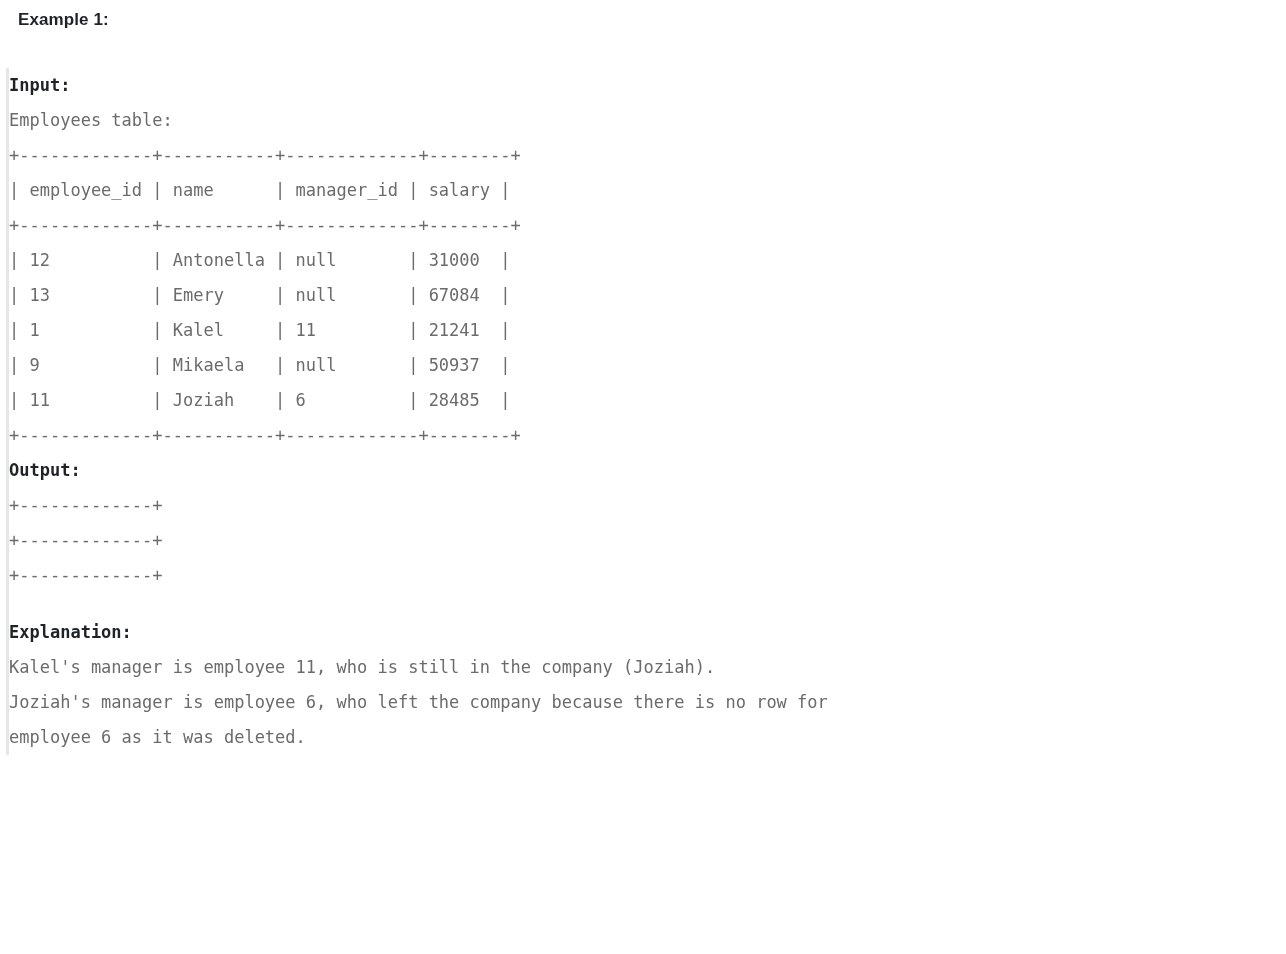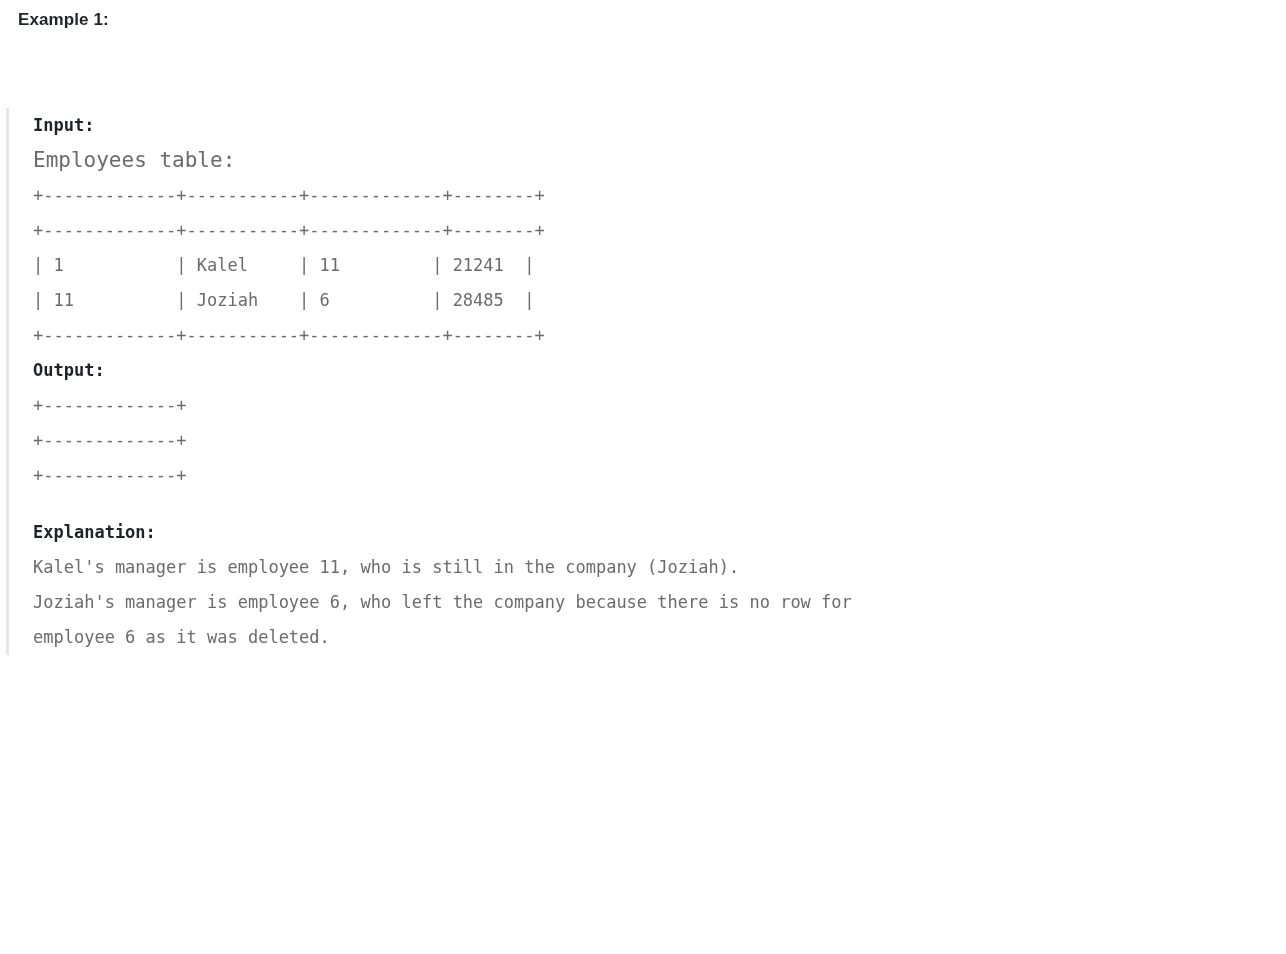--- a/index.html
+++ b/index.html
@@ -37,27 +37,25 @@
   }
 
   
   .quote-block {
     position: absolute;
     left: 6px;
     top: 68px;
     width: 1274px;
     border-left: 3px solid #e6e6e6;
     box-sizing: border-box;
-    padding-left: 24px;
-    margin-top: 40px;
   }
 
   .mono {
     font-family: "DejaVu Sans Mono", "Liberation Mono", monospace;
-    font-size: 21px;
+    font-size: 17px;
     line-height: 35px;
     color: #6b6b6b;
     white-space: pre;
     letter-spacing: 0px;
     margin: 0;
   }
 
   .mono-label {
     font-family: "DejaVu Sans Mono", "Liberation Mono", monospace;
     font-size: 17px;
@@ -90,24 +88,28 @@
   <div class="example-heading">Example 1:</div>
 
   <div class="quote-block">
 
     <div class="mono-label">Input:</div>
 
     <div class="mono">Employees table:</div>
 
     <div class="pre-block">+-------------+-----------+-------------+--------+</div>
 
+    <div class="pre-block">| employee_id | name      | manager_id | salary |</div>
 
     <div class="pre-block">+-------------+-----------+-------------+--------+</div>
 
+    <div class="pre-block">| 12          | Antonella | null       | 31000  |</div>
+    <div class="pre-block">| 13          | Emery     | null       | 67084  |</div>
     <div class="pre-block">| 1           | Kalel     | 11         | 21241  |</div>
+    <div class="pre-block">| 9           | Mikaela   | null       | 50937  |</div>
     <div class="pre-block">| 11          | Joziah    | 6          | 28485  |</div>
 
     <div class="pre-block">+-------------+-----------+-------------+--------+</div>
 
     <div class="mono-label">Output:</div>
 
     <div class="pre-block">+-------------+</div>
 
 
     <div class="pre-block">+-------------+</div>

